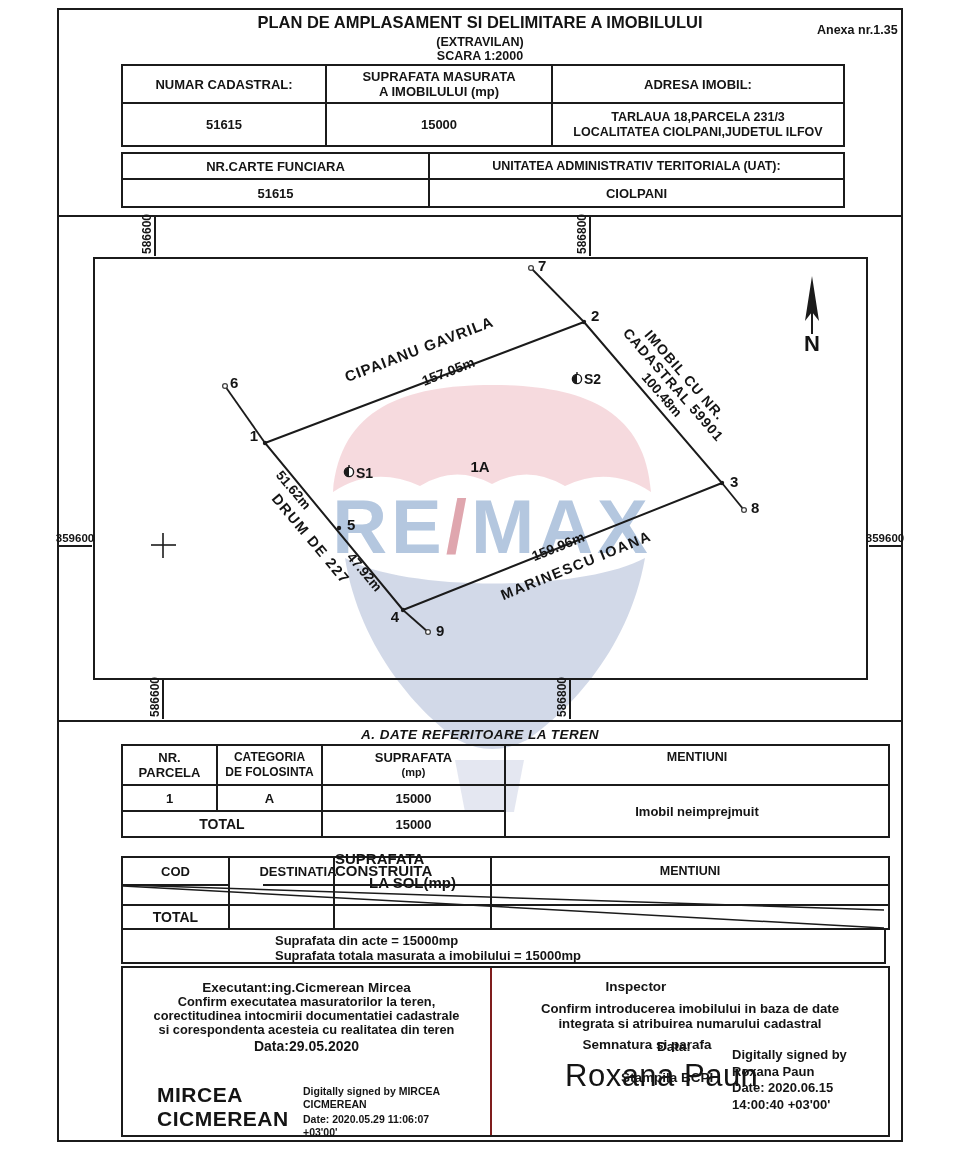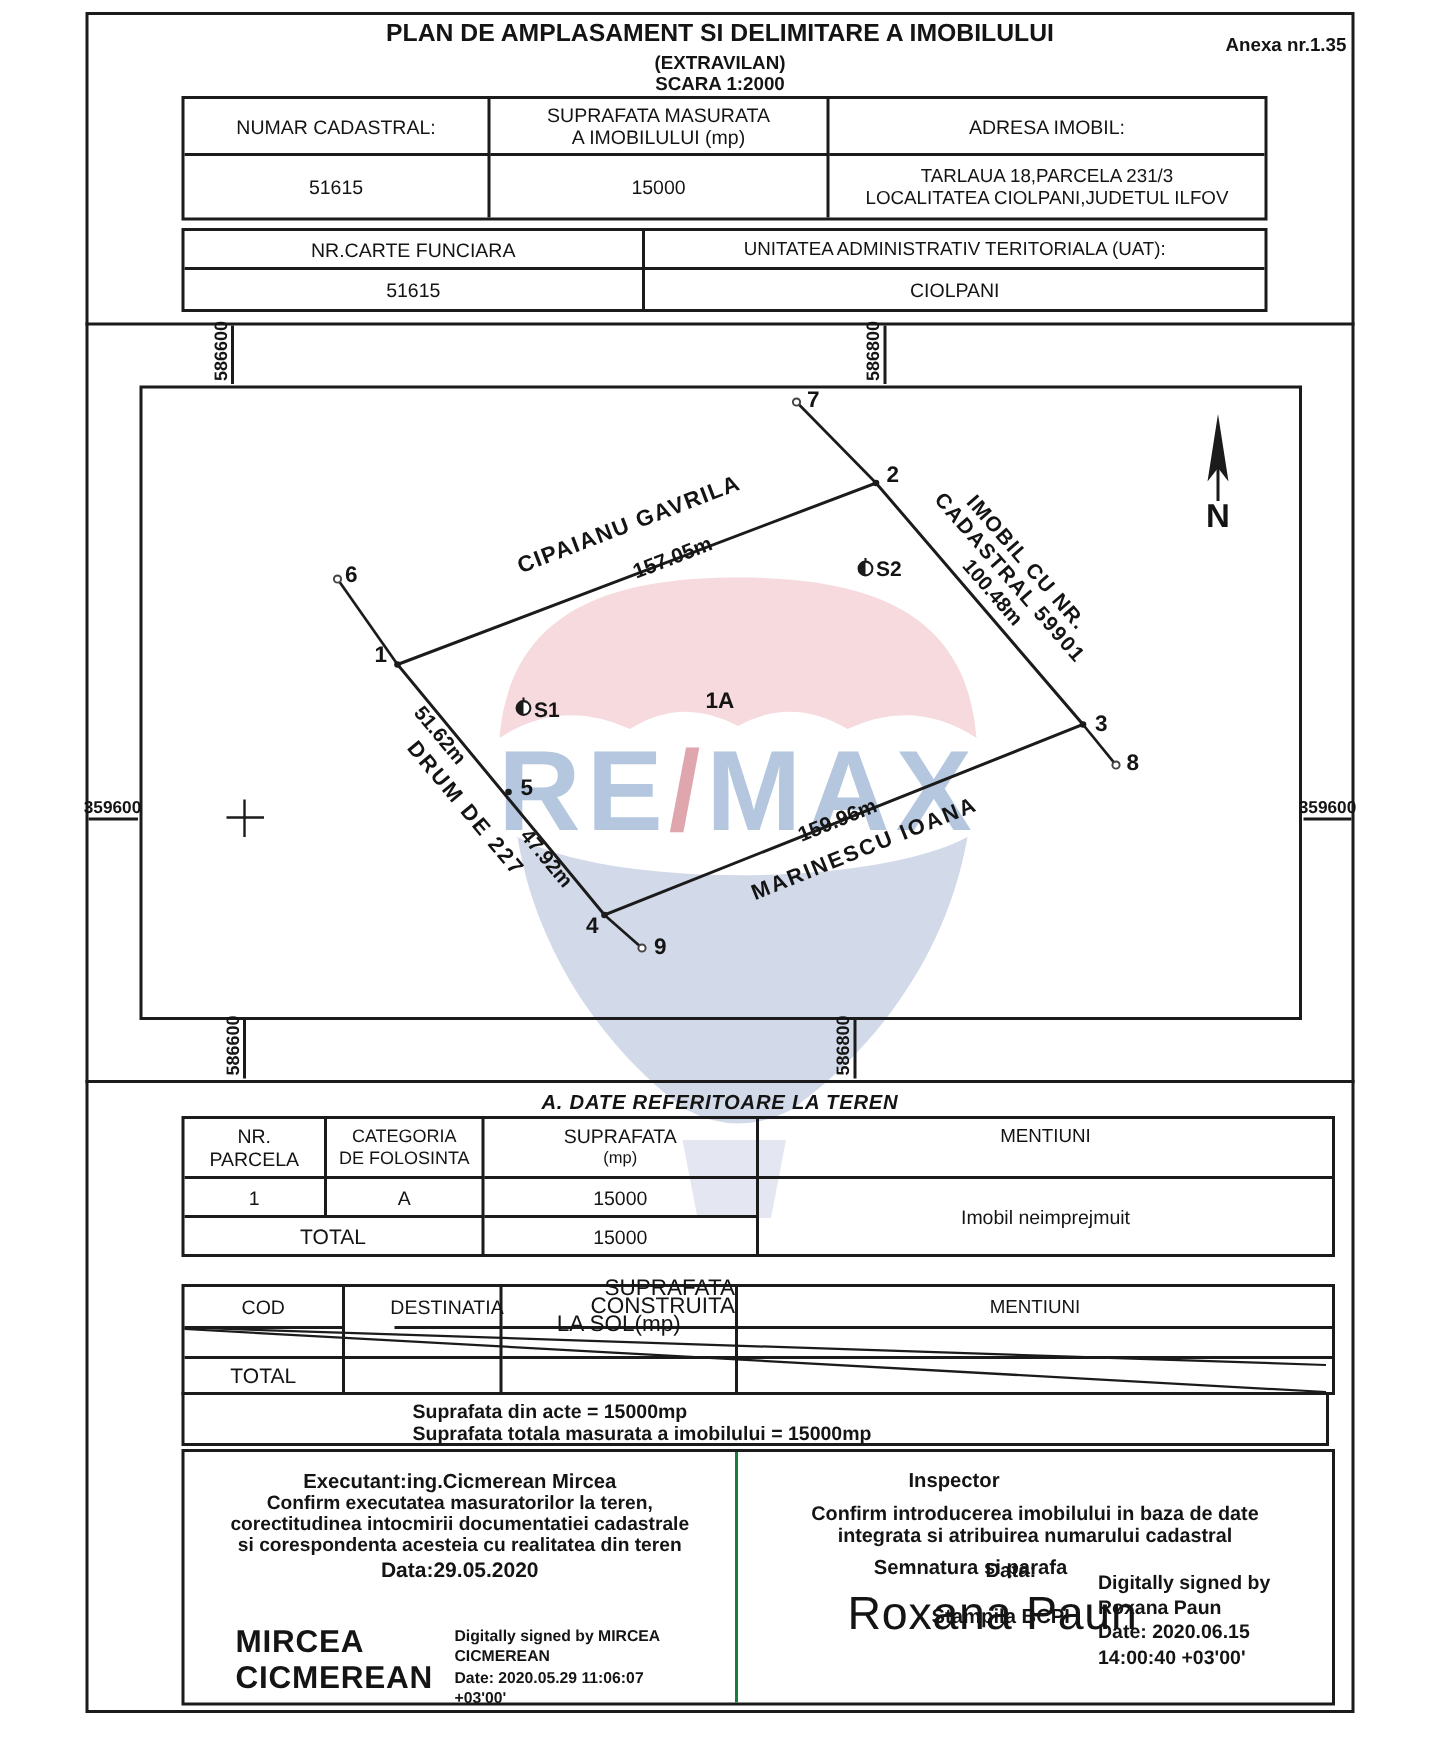--- a/index.html
+++ b/index.html
@@ -7,21 +7,21 @@
         font-family:"Liberation Sans",sans-serif;color:#141414;overflow:hidden;}
   .abs{position:absolute;}
   .b2{border:2px solid #1b1b1b;}
   .bold{font-weight:bold;}
   .ctr{text-align:center;}
   .hline{border-top:2px solid #1b1b1b;height:0;}
   
   .grid{display:grid;}
   .cell{border-right:2px solid #1b1b1b;border-bottom:2px solid #1b1b1b;
         display:flex;flex-direction:column;align-items:center;justify-content:center;
-        text-align:right;font-weight:normal;font-size:13px;line-height:15px;background:transparent;}
+        text-align:left;font-weight:bold;font-size:13px;line-height:15px;background:transparent;}
   .cell.nr{border-right:none;}
   .cell.nb{border-bottom:none;}
   .small1{font-size:12.5px;}
   .ital{font-style:italic;}
   svg text{font-family:"Liberation Sans",sans-serif;fill:#141414;}
   .wm-txt{font-weight:bold;letter-spacing:4px;}
   .sig-big{font-weight:bold;letter-spacing:.5px;}
   .z0{z-index:0;}.z1{z-index:1;}.z3{z-index:3;pointer-events:none;}
 </style>
 </head>
@@ -111,21 +111,21 @@
     <div class="cell nb"></div>
     <div class="cell nr nb"></div>
   </div>
 
   <div class="abs b2 z1" style="left:121px;top:928px;width:765px;height:36px;padding:3px 0 0 152px;box-sizing:border-box;">
     <div class="bold" style="font-size:13px;line-height:15px;">Suprafata din acte = 15000mp</div>
     <div class="bold" style="font-size:13px;line-height:15px;">Suprafata totala masurata a imobilului = 15000mp</div>
   </div>
 
   <div class="abs b2 z1" style="left:121px;top:966px;width:765px;height:167px;display:flex;">
-    <div style="width:367px;border-right:2px solid #15803d;position:relative;">
+    <div style="width:367px;border-right:2px solid #7f1d1d;position:relative;">
       <div class="ctr bold" style="margin-top:12px;font-size:13.5px;">Executant:ing.Cicmerean Mircea</div>
       <div class="ctr bold" style="font-size:12.8px;line-height:14px;">Confirm executatea masuratorilor la teren,</div>
       <div class="ctr bold" style="font-size:12.8px;line-height:14px;">corectitudinea intocmirii documentatiei cadastrale</div>
       <div class="ctr bold" style="font-size:12.8px;line-height:14px;">si corespondenta acesteia cu realitatea din teren</div>
       <div class="ctr bold" style="font-size:14px;margin-top:1px;">Data:29.05.2020</div>
       <div class="abs sig-big" style="left:34px;top:115px;font-size:21px;line-height:24px;">
         <div>MIRCEA</div>
           <div>CICMEREAN</div>
       </div>
       <div class="abs bold" style="left:180px;top:117px;font-size:10.5px;line-height:12.5px;">

